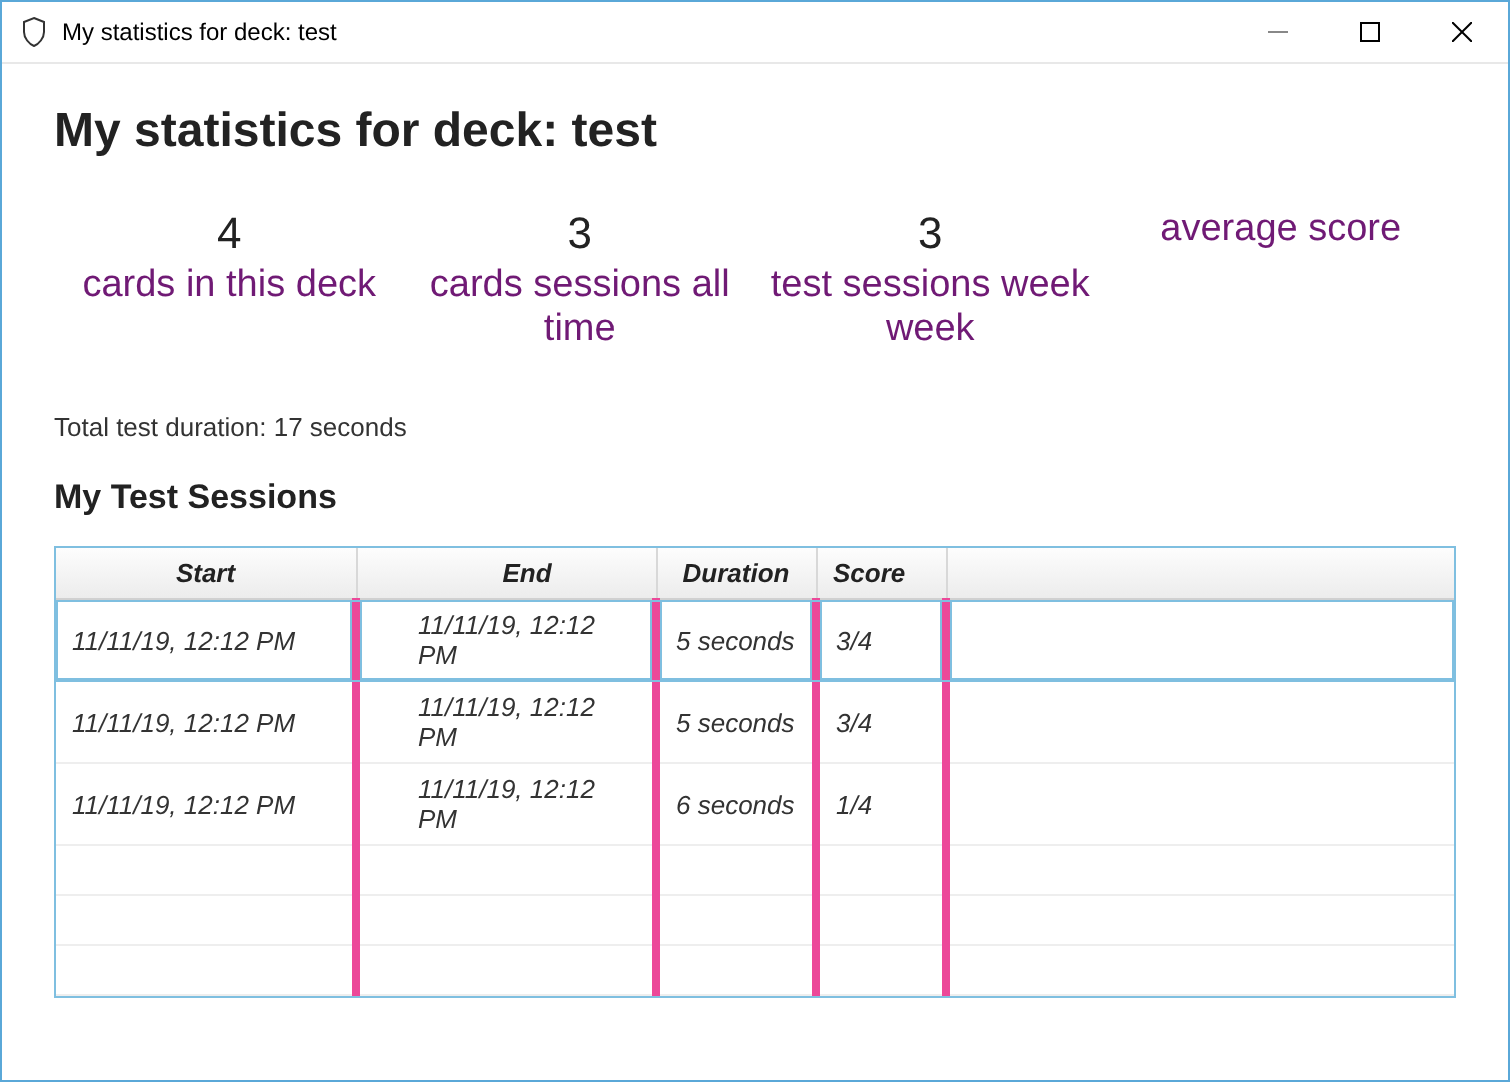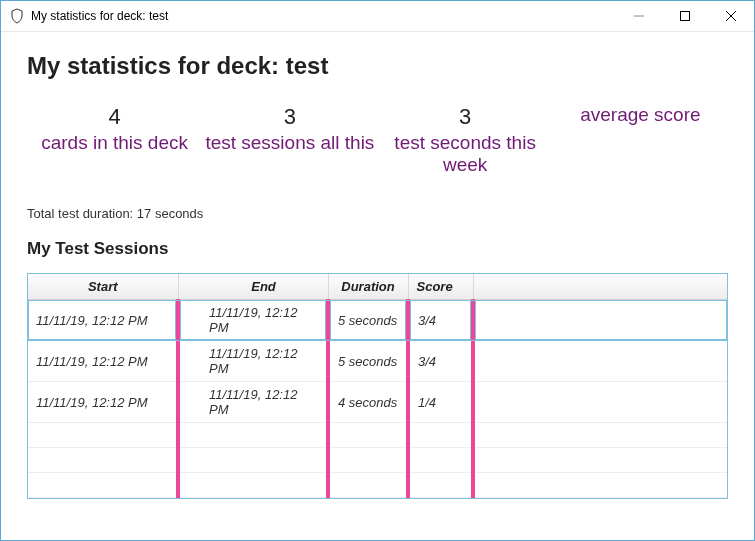--- a/index.html
+++ b/index.html
@@ -160,25 +160,25 @@
 <div class="content">
   <h1 class="page-title">My statistics for deck: test</h1>
 
   <div class="stats-row">
     <div class="stat">
       <div class="stat-value">4</div>
       <div class="stat-label">cards in this deck</div>
     </div>
     <div class="stat">
       <div class="stat-value">3</div>
-      <div class="stat-label">test sessions all this</div>
+      <div class="stat-label">cards sessions all time</div>
     </div>
     <div class="stat">
       <div class="stat-value">3</div>
-      <div class="stat-label">test seconds this week</div>
+      <div class="stat-label">test sessions week week</div>
     </div>
     <div class="stat">
       <div class="stat-label">average score</div>
     </div>
   </div>
 
   <div class="total-duration">Total test duration: 17 seconds</div>
 
   <h2 class="sessions-title">My Test Sessions</h2>
 
@@ -204,21 +204,21 @@
           <tr>
             <td class="col-start">11/11/19, 12:12 PM</td>
             <td class="col-end">11/11/19, 12:12 PM</td>
             <td class="col-duration">5 seconds</td>
             <td class="col-score">3/4</td>
             <td class="col-extra"></td>
           </tr>
           <tr>
             <td class="col-start">11/11/19, 12:12 PM</td>
             <td class="col-end">11/11/19, 12:12 PM</td>
-            <td class="col-duration">4 seconds</td>
+            <td class="col-duration">6 seconds</td>
             <td class="col-score">1/4</td>
             <td class="col-extra"></td>
           </tr>
           <tr>
             <td class="col-start"></td>
             <td class="col-end"></td>
             <td class="col-duration"></td>
             <td class="col-score"></td>
             <td class="col-extra"></td>
           </tr>

